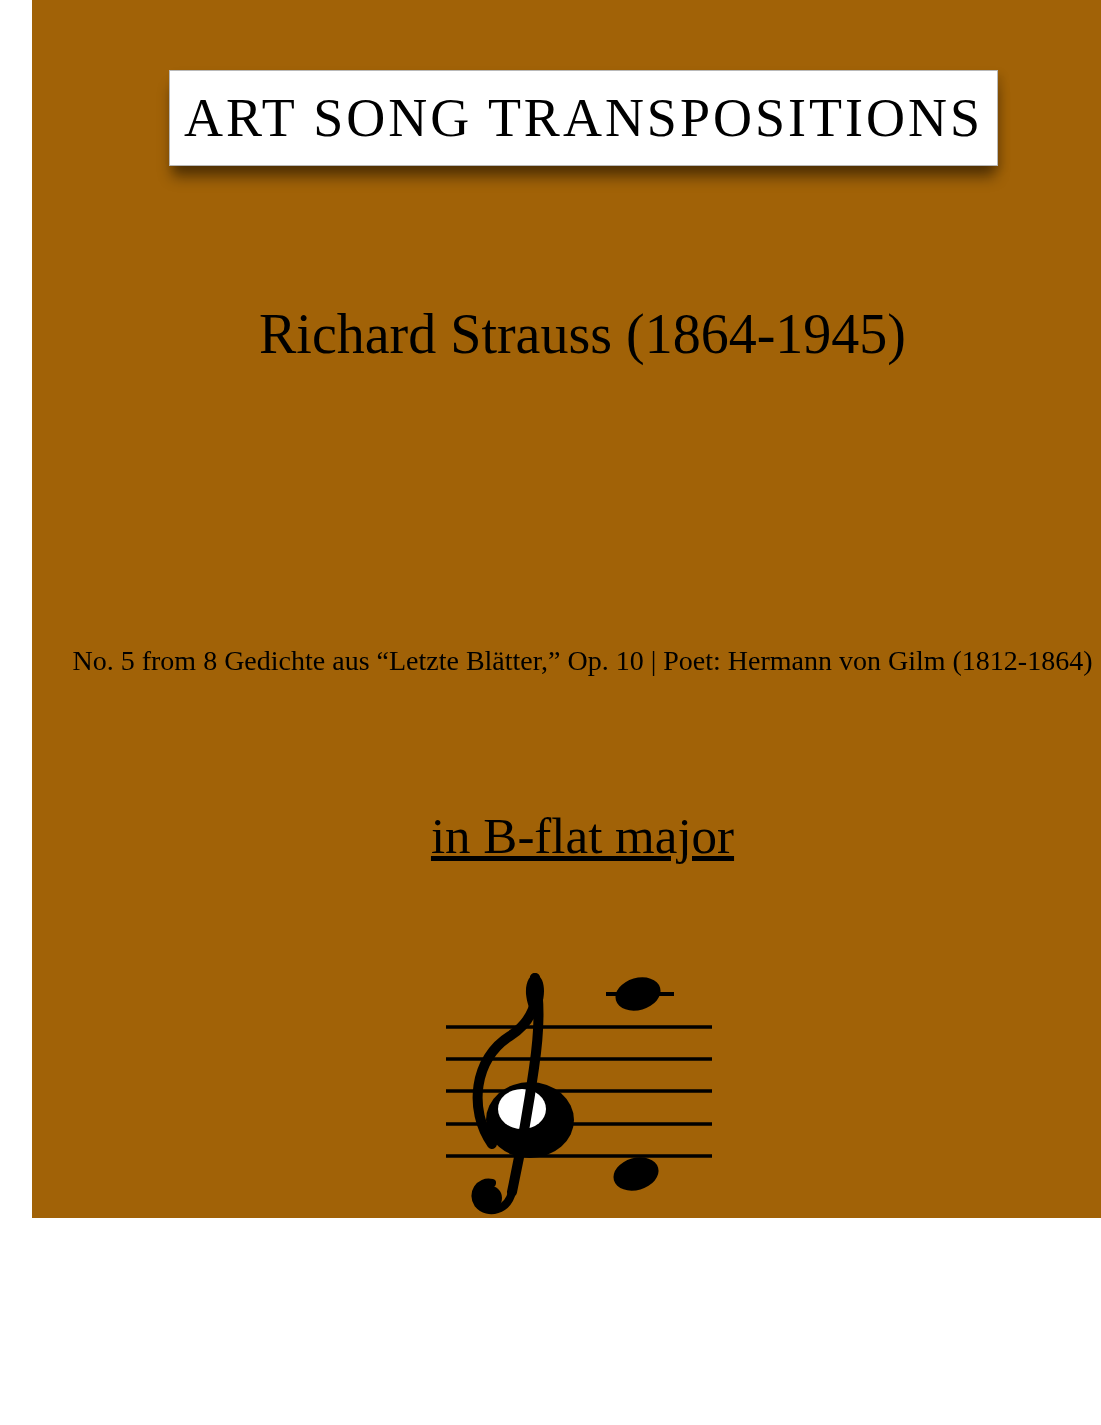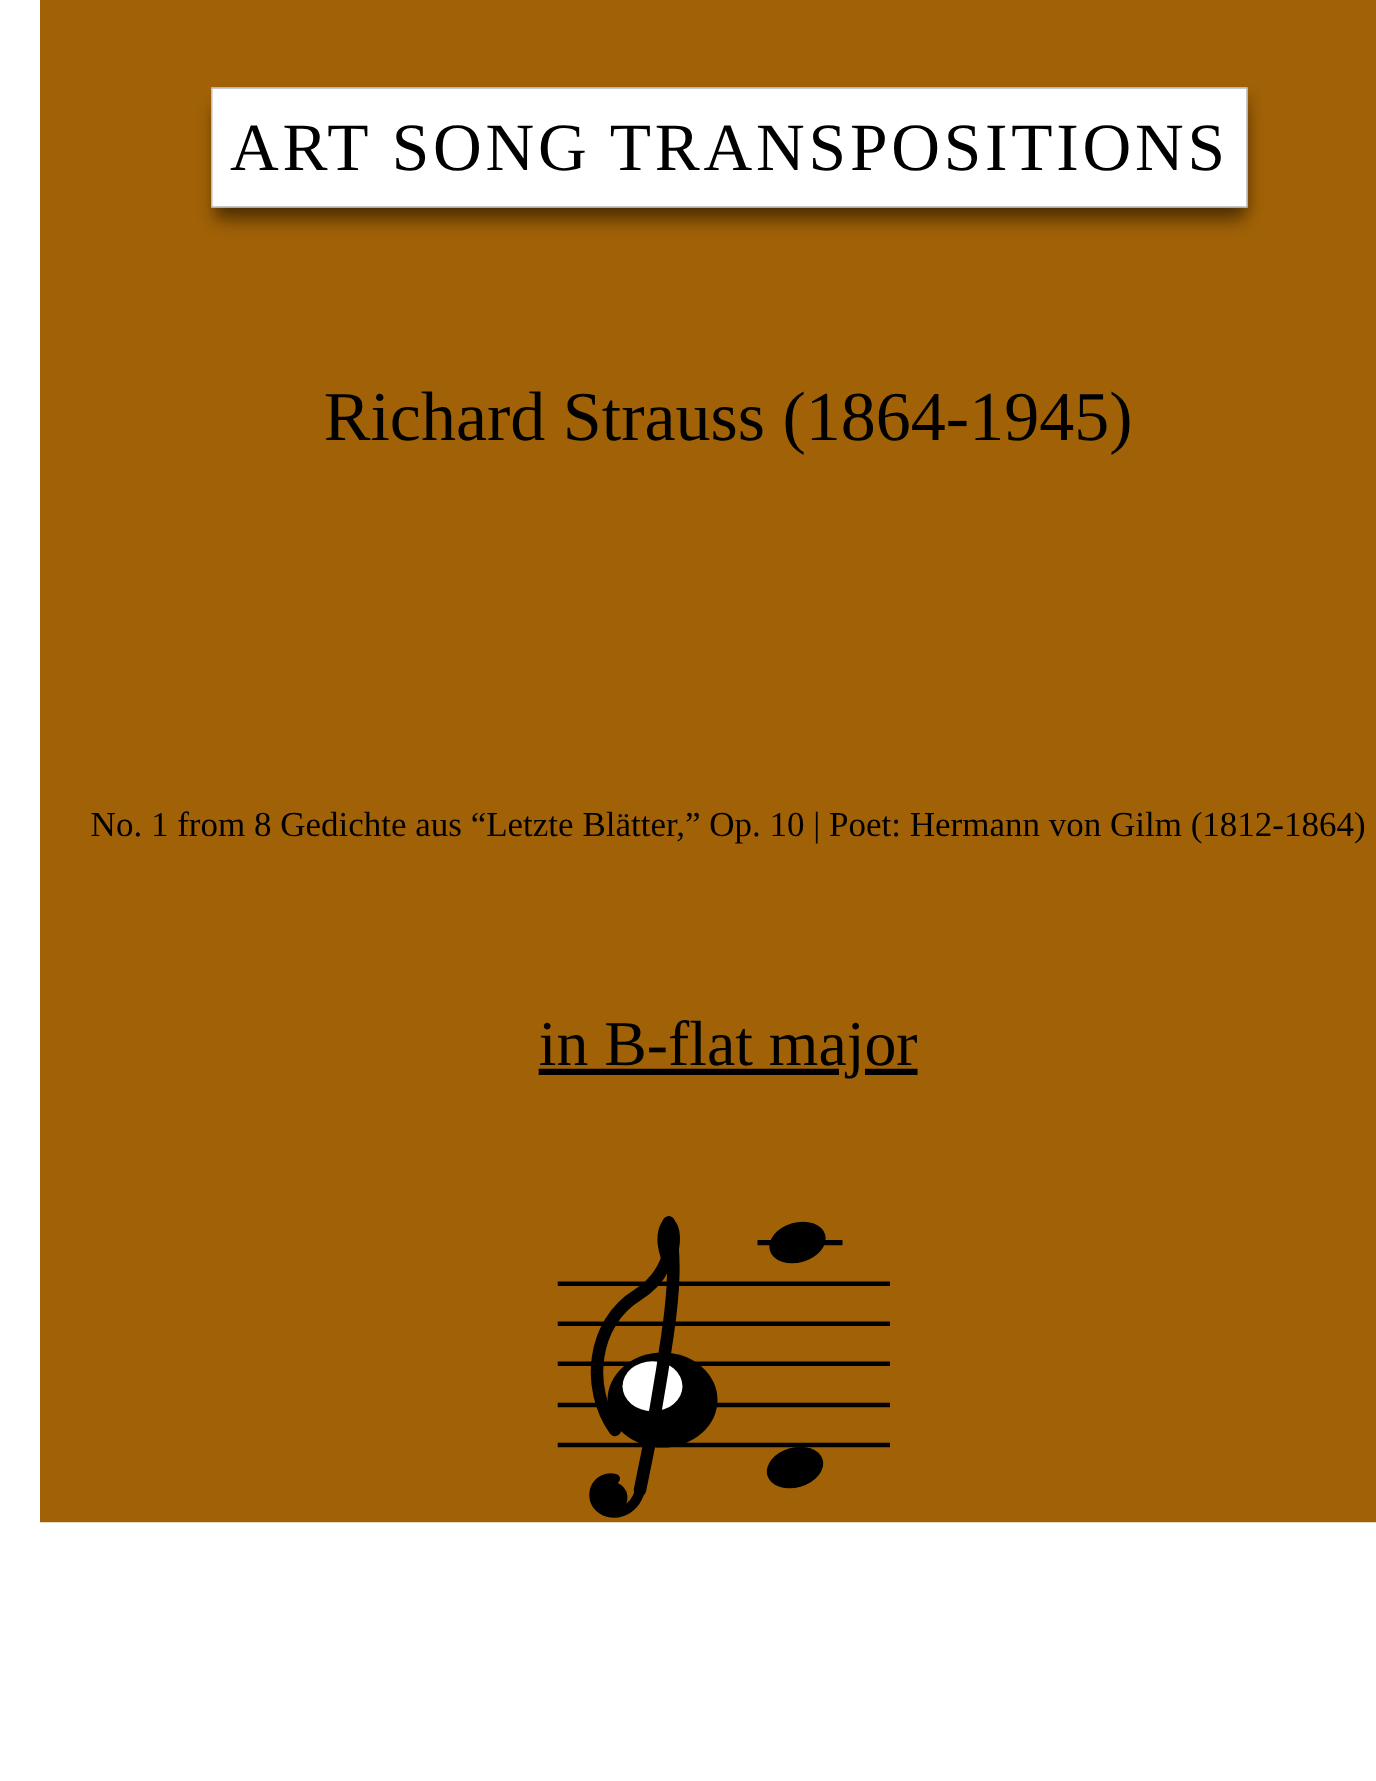--- a/index.html
+++ b/index.html
@@ -78,21 +78,21 @@
 
 <div class="page">
 
   <div class="logo-box">
     <span class="logo-text">ART SONG TRANSPOSITIONS</span>
   </div>
 
   <div class="composer-line">Richard Strauss (1864-1945)</div>
 
 
-  <div class="subtitle-line"><span>No. 1 from </span><span class="italic">8 Gedichte aus “Letzte Blätter,”</span><span> Op. 10 | Poet: Hermann von Gilm (1812-1864)</span></div>
+  <div class="subtitle-line"><span>No. 5 from </span><span class="italic">8 Gedichte aus “Letzte Blätter,”</span><span> Op. 10 | Poet: Hermann von Gilm (1812-1864)</span></div>
 
   <div class="key-line">in B-flat major</div>
 
   <div class="staff-wrap">
     <svg width="266" height="292" viewBox="0 0 266 292" xmlns="http://www.w3.org/2000/svg">
 
       <g stroke="#000" stroke-width="3.6">
         <line x1="0" y1="75" x2="266" y2="75"></line>
         <line x1="0" y1="107" x2="266" y2="107"></line>
         <line x1="0" y1="139" x2="266" y2="139"></line>

